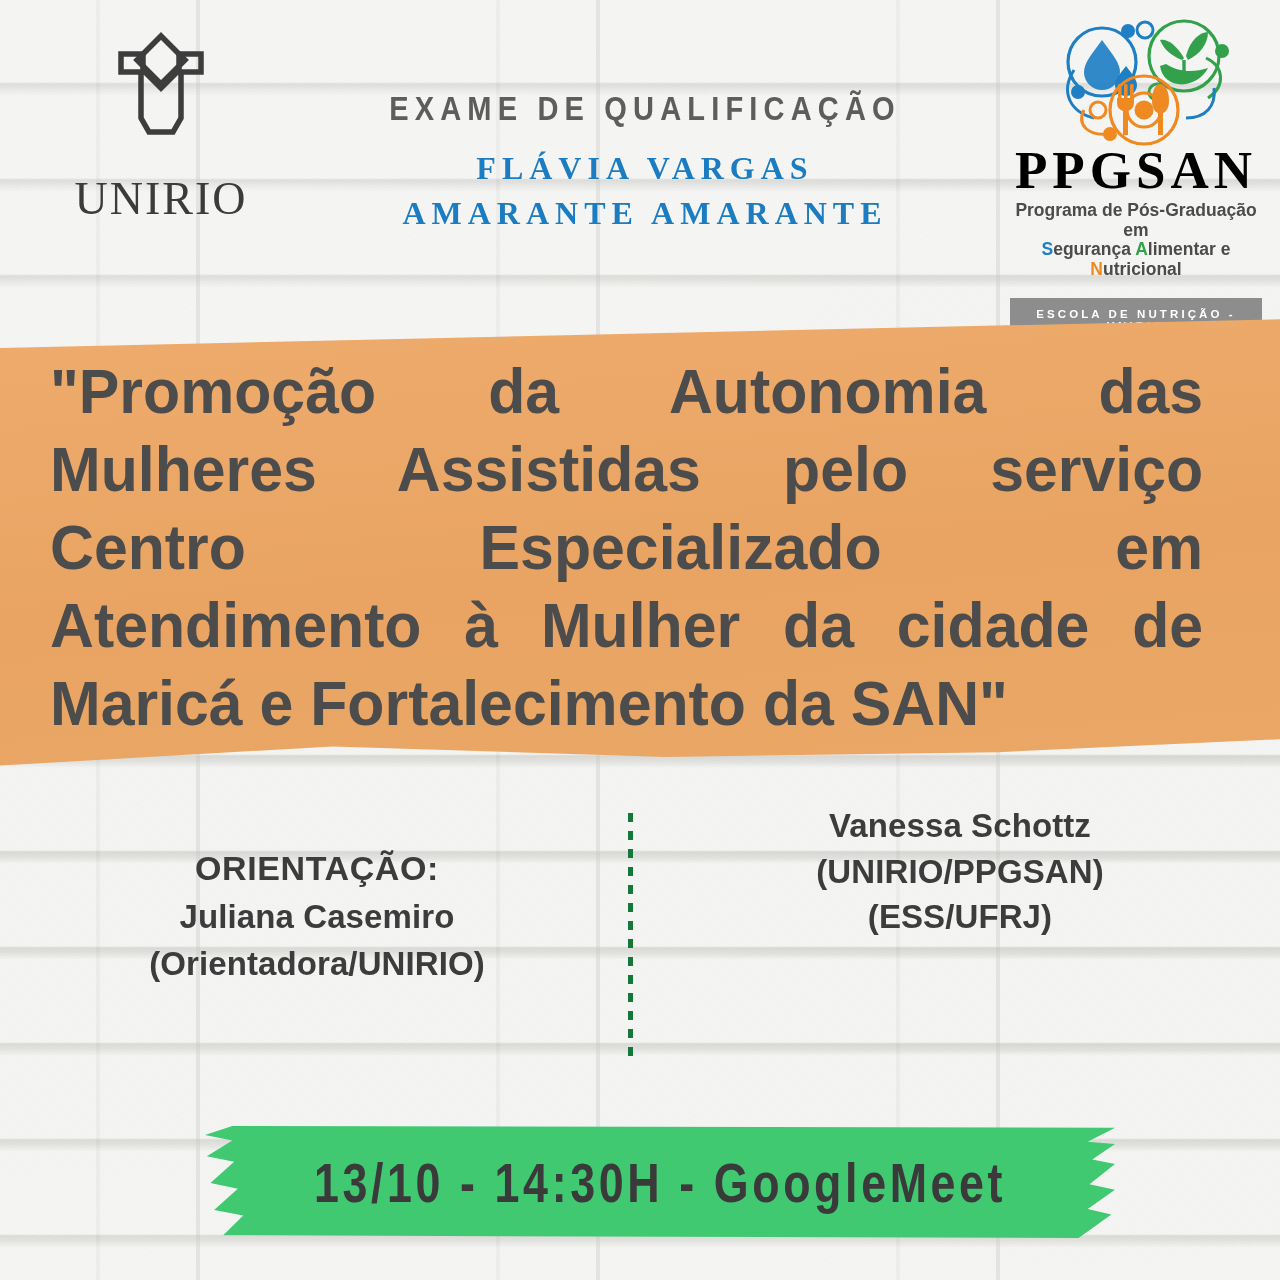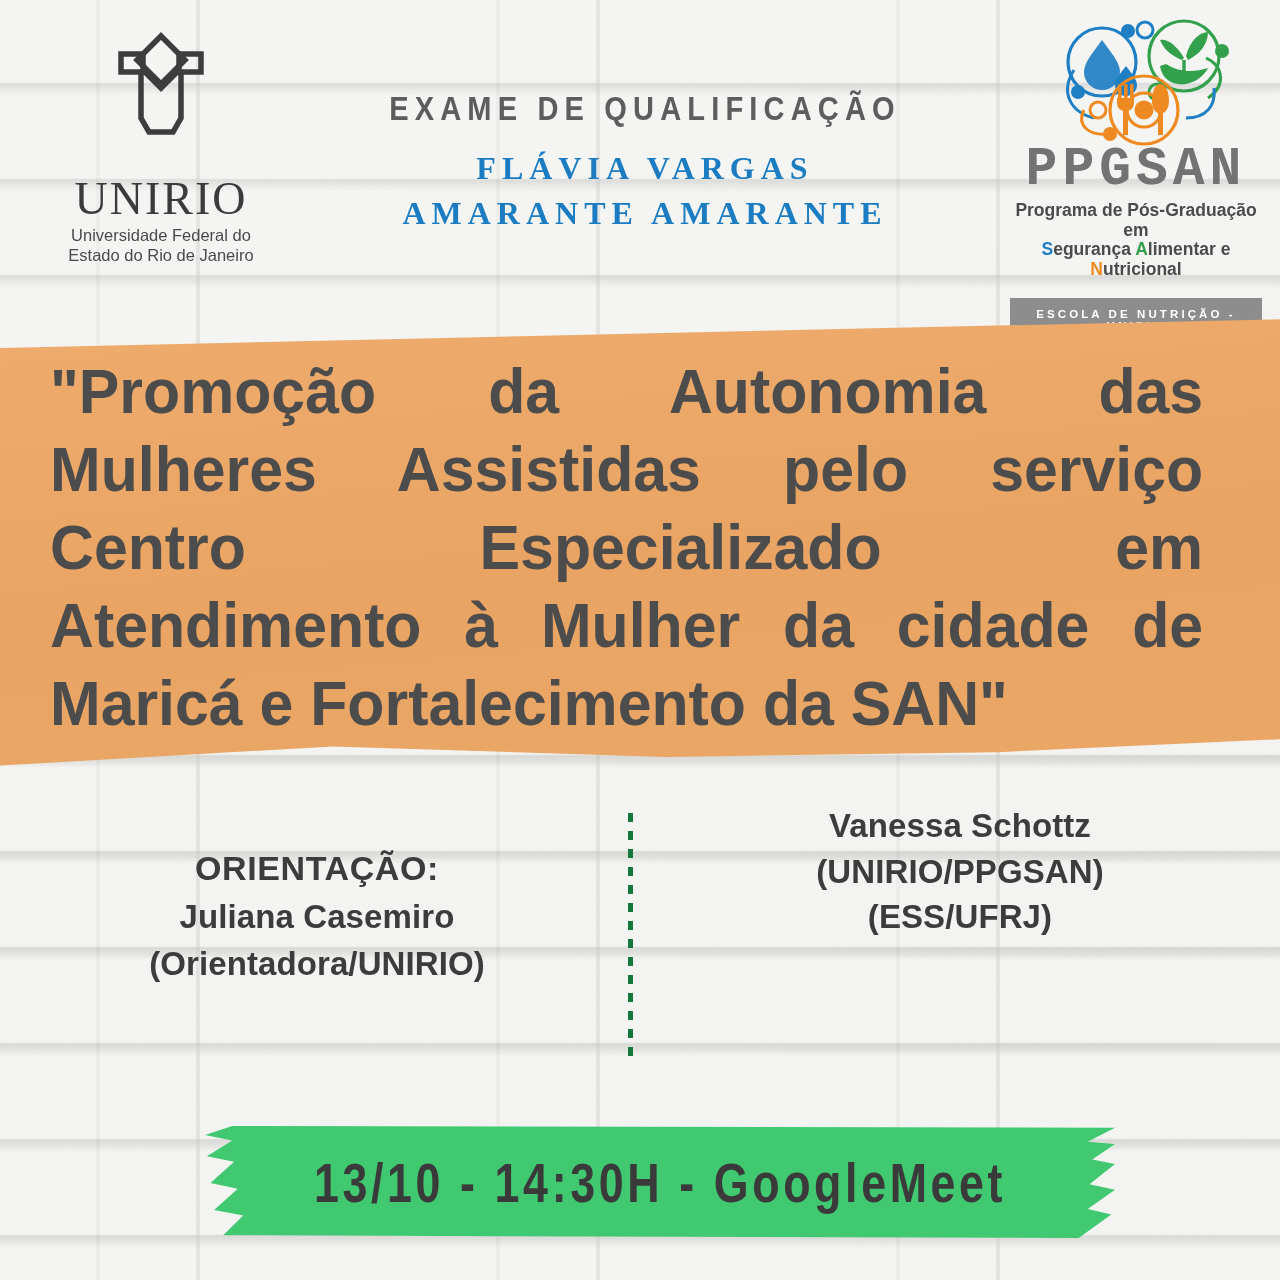--- a/index.html
+++ b/index.html
@@ -97,25 +97,25 @@
     color:#1b7cc2;
     line-height:1.42;
     margin-top:18px;
     white-space:nowrap;
   }
 
   
   .ppgsan{position:absolute;right:18px;top:14px;width:252px;text-align:center;}
   .ppgsan-marks{height:132px;position:relative;}
   .ppgsan-word{
-    font-family:Liberation Mono, monospace;
+    font-family:Liberation Serif, serif;
     font-weight:bold;
     font-size:53px;
     letter-spacing:5px;
-    color:#737373;
+    color:#000000;
     line-height:1;
     margin-top:-2px;
   }
   .ppgsan-l1{font-size:17.5px;color:#4b4b4b;line-height:1.12;margin-top:4px;font-weight:700;}
   .ppgsan-l2{font-size:17.5px;line-height:1.12;font-weight:600;color:#4b4b4b;}
   .ppgsan-l2 .b{color:#1f7fc4;}
   .ppgsan-l2 .g{color:#33a14b;}
   .ppgsan-l2 .o{color:#ef8a22;}
   .ppgsan-bar{
     background:#8d8d8d;color:#ffffff;
@@ -216,24 +216,20 @@
 
             <path d="M76 14 L100 38 L76 62 L52 38 Z"></path>
 
             <path d="M36 32 L58 32 L58 48 L76 66 L94 48 L94 32 L116 32
                      L116 50 L96 50 L96 96
                      L88 110 L64 110 L56 96 L56 50 L36 50 Z"></path>
           </g>
         </svg>
       </span>
       <div class="unirio-word">UNIRIO</div>
-      <div class="unirio-sub">
-        <div>Universidade Federal do</div>
-        <div>Estado do Rio de Janeiro</div>
-      </div>
     </div>
 
     <div class="center-head">
       <div class="exam-line">EXAME DE QUALIFICAÇÃO</div>
       <div class="cand-line">
         <div>FLÁVIA VARGAS</div>
         <div>AMARANTE AMARANTE</div>
       </div>
     </div>
 

